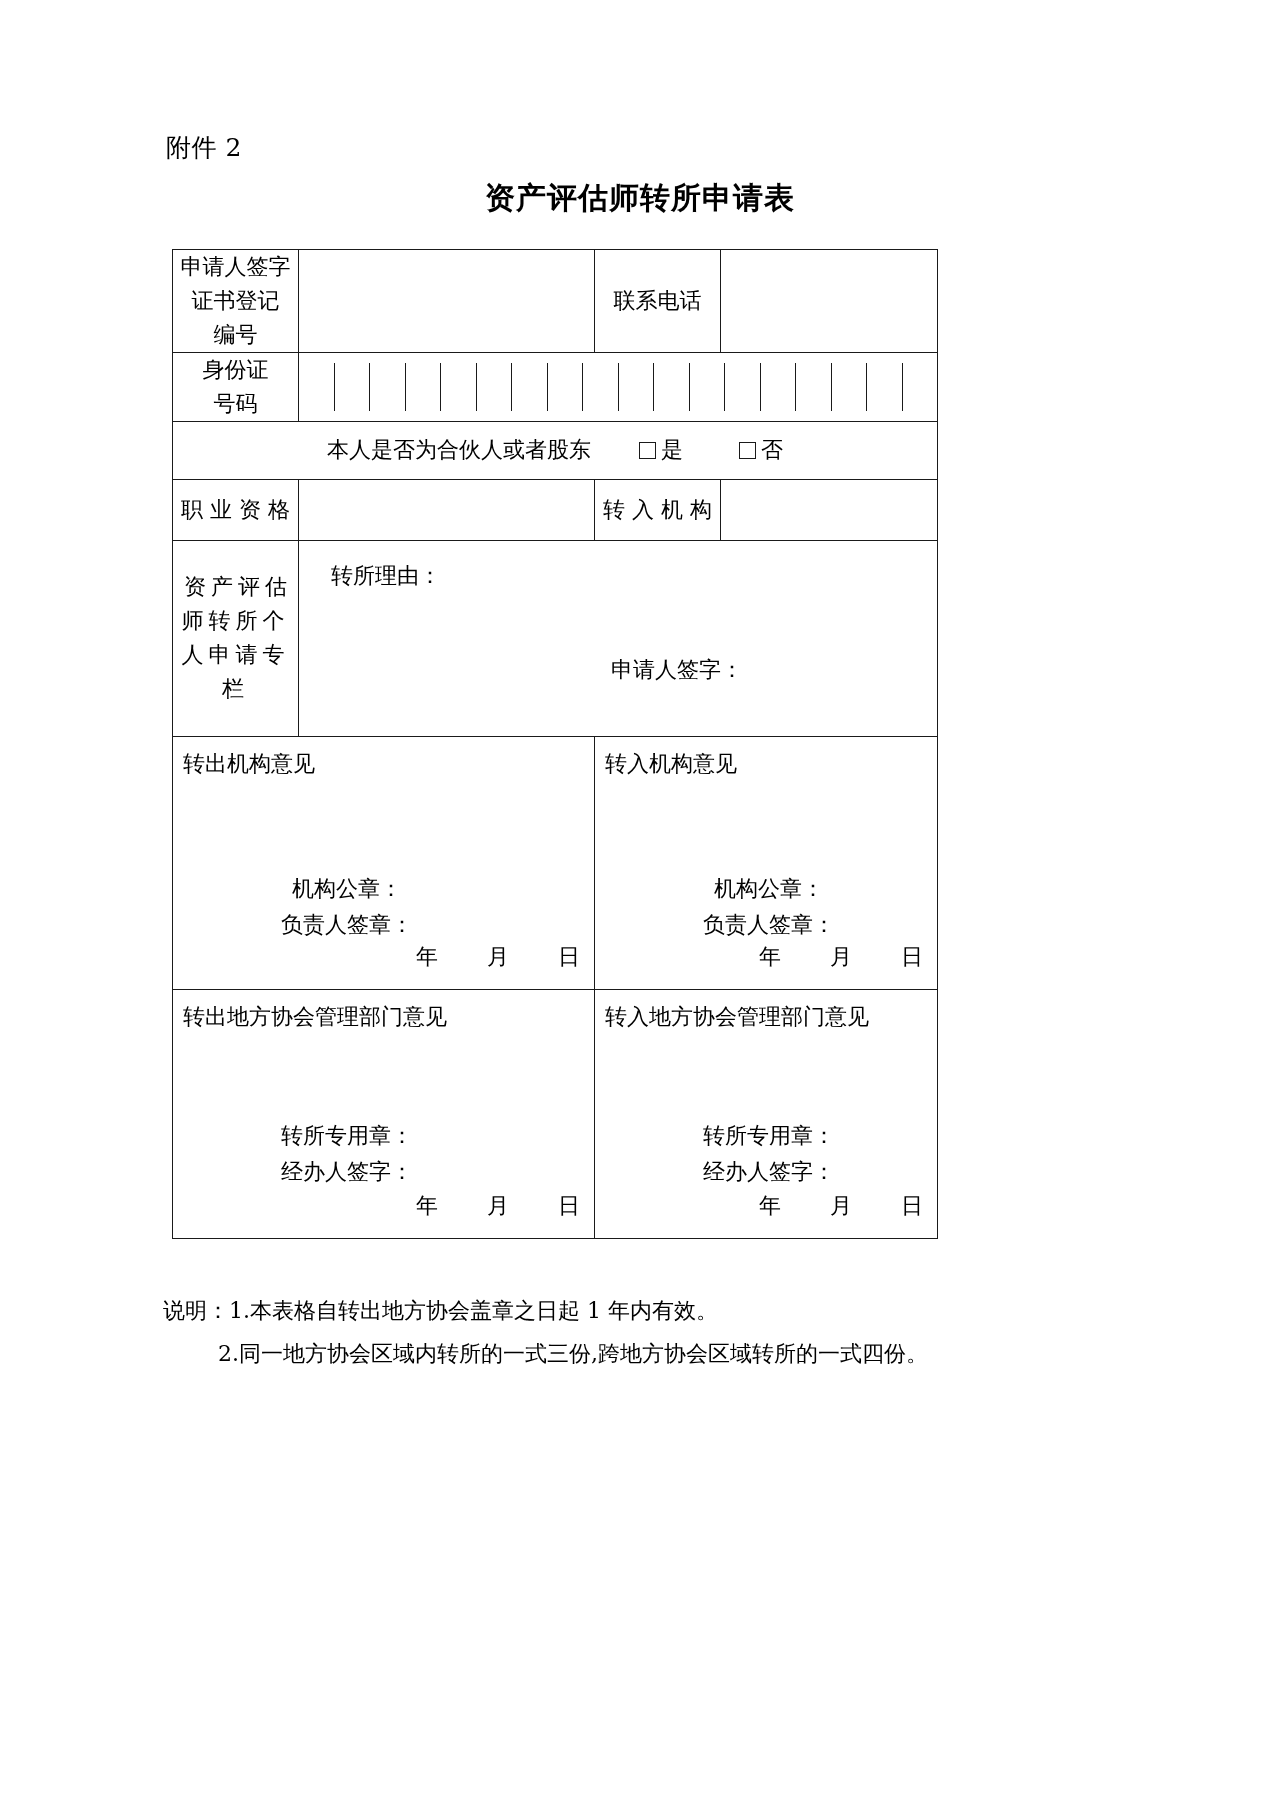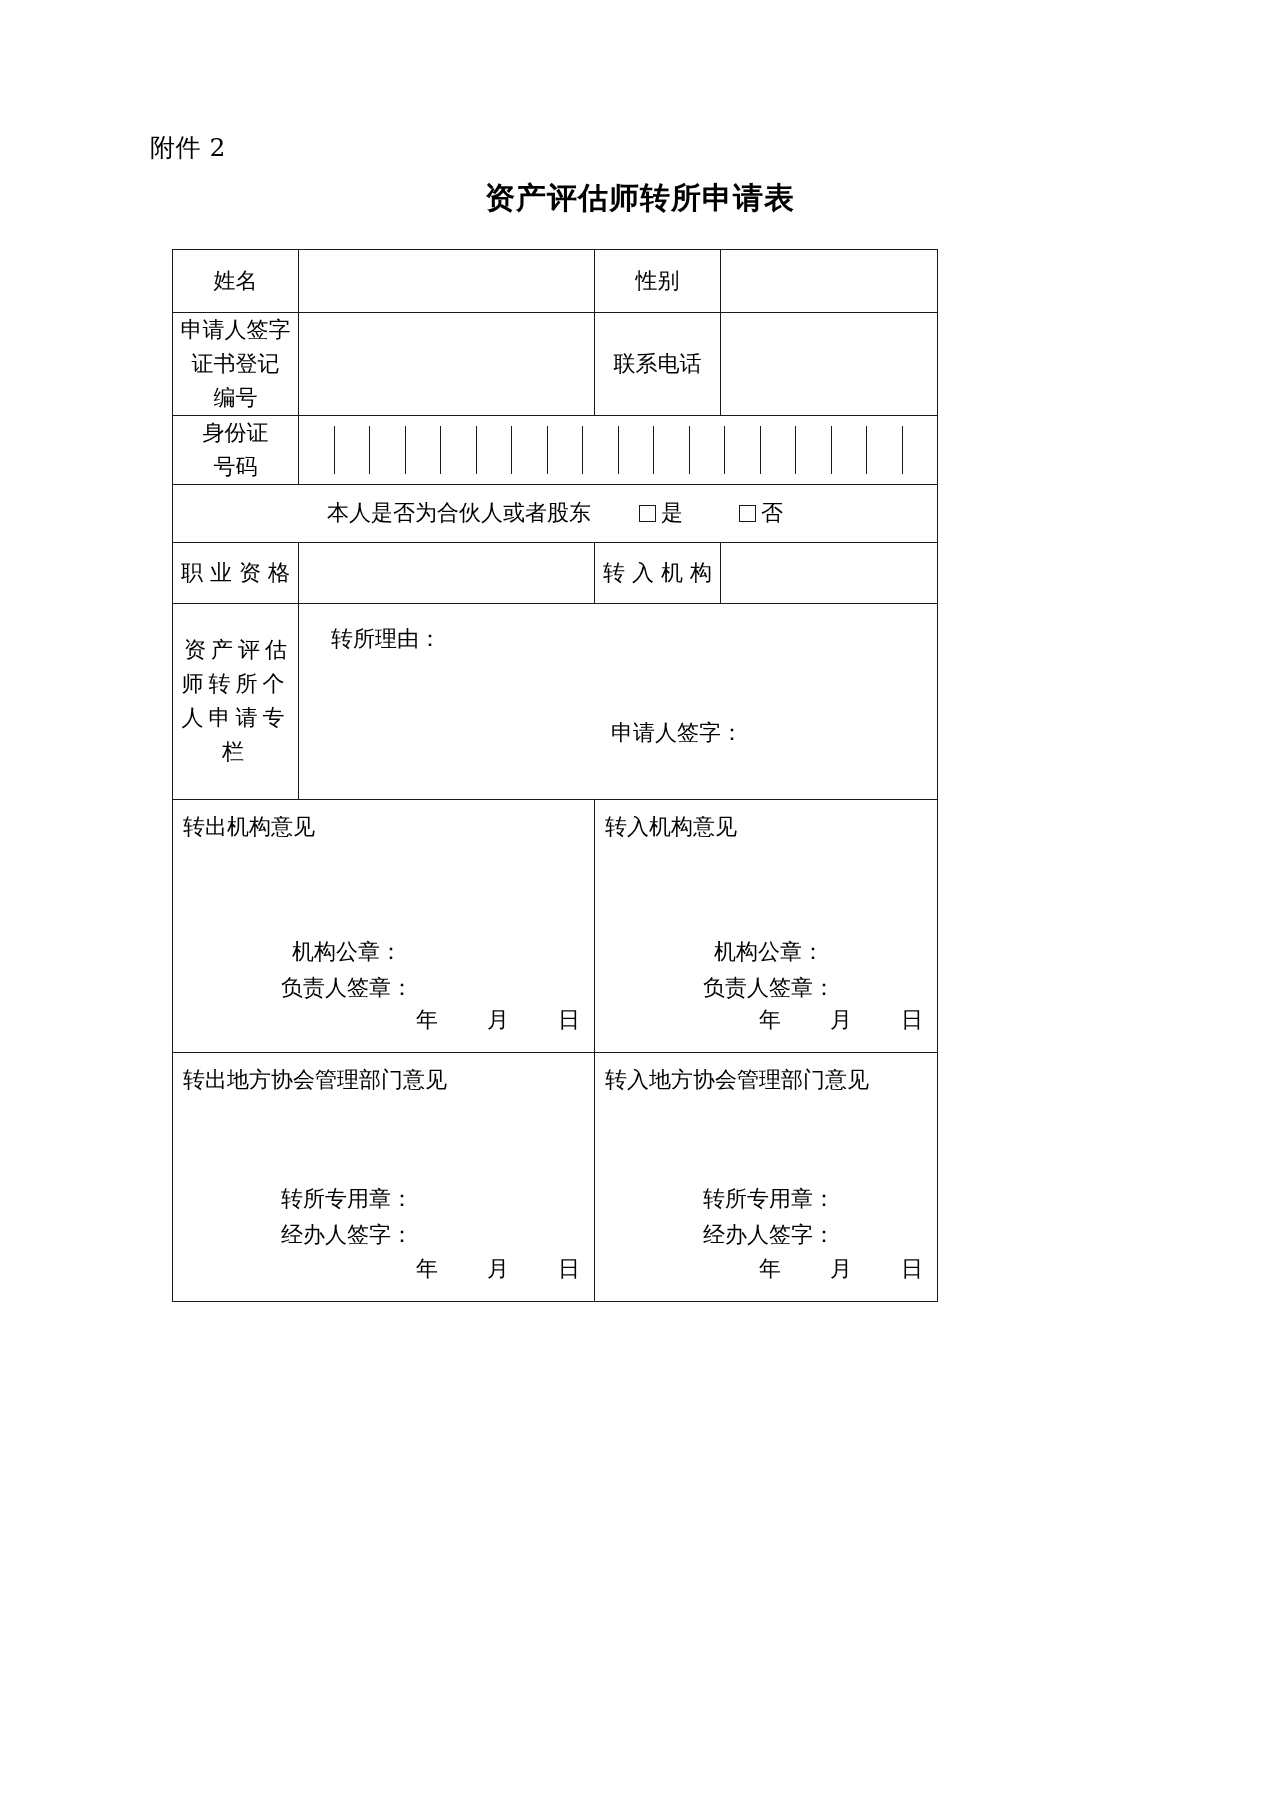--- a/index.html
+++ b/index.html
@@ -17,21 +17,21 @@
   }
   .page {
     position: relative;
     width: 1280px;
     height: 1810px;
     box-sizing: border-box;
   }
   
   .attachment-label {
     position: absolute;
-    left: 150px;
+    left: 166px;
     top: 133px;
     font-size: 25px;
     line-height: 1.2;
     letter-spacing: 0.5px;
     white-space: nowrap;
   }
   .doc-title {
     position: absolute;
     left: 0;
     top: 178px;
@@ -202,26 +202,20 @@
 
   <table class="form-table">
     <colgroup>
       <col style="width:126px">
       <col style="width:296px">
       <col style="width:126px">
       <col style="width:217px">
     </colgroup>
     <tbody>
 
-      <tr>
-        <td class="lbl" style="height:62px">姓名</td>
-        <td class="cell-blank"></td>
-        <td class="lbl">性别</td>
-        <td class="cell-blank"></td>
-      </tr>
 
       <tr>
         <td class="lbl lbl-stack" style="height:98px">
           <div>申请人签字</div>
           <div>证书登记</div>
           <div>编号</div>
         </td>
         <td class="cell-blank"></td>
         <td class="lbl">联系电话</td>
         <td class="cell-blank"></td>
@@ -337,14 +331,18 @@
             <span>年</span>
             <span>月</span>
             <span>日</span>
           </div>
         </td>
       </tr>
 
     </tbody>
   </table>
 
+  <div class="notes">
+    <div class="note-line-1">说明：1.本表格自转出地方协会盖章之日起 1 年内有效。</div>
+    <div class="note-line-2">2.同一地方协会区域内转所的一式三份,跨地方协会区域转所的一式四份。</div>
+  </div>
 
 </div>
 
 </body></html>

